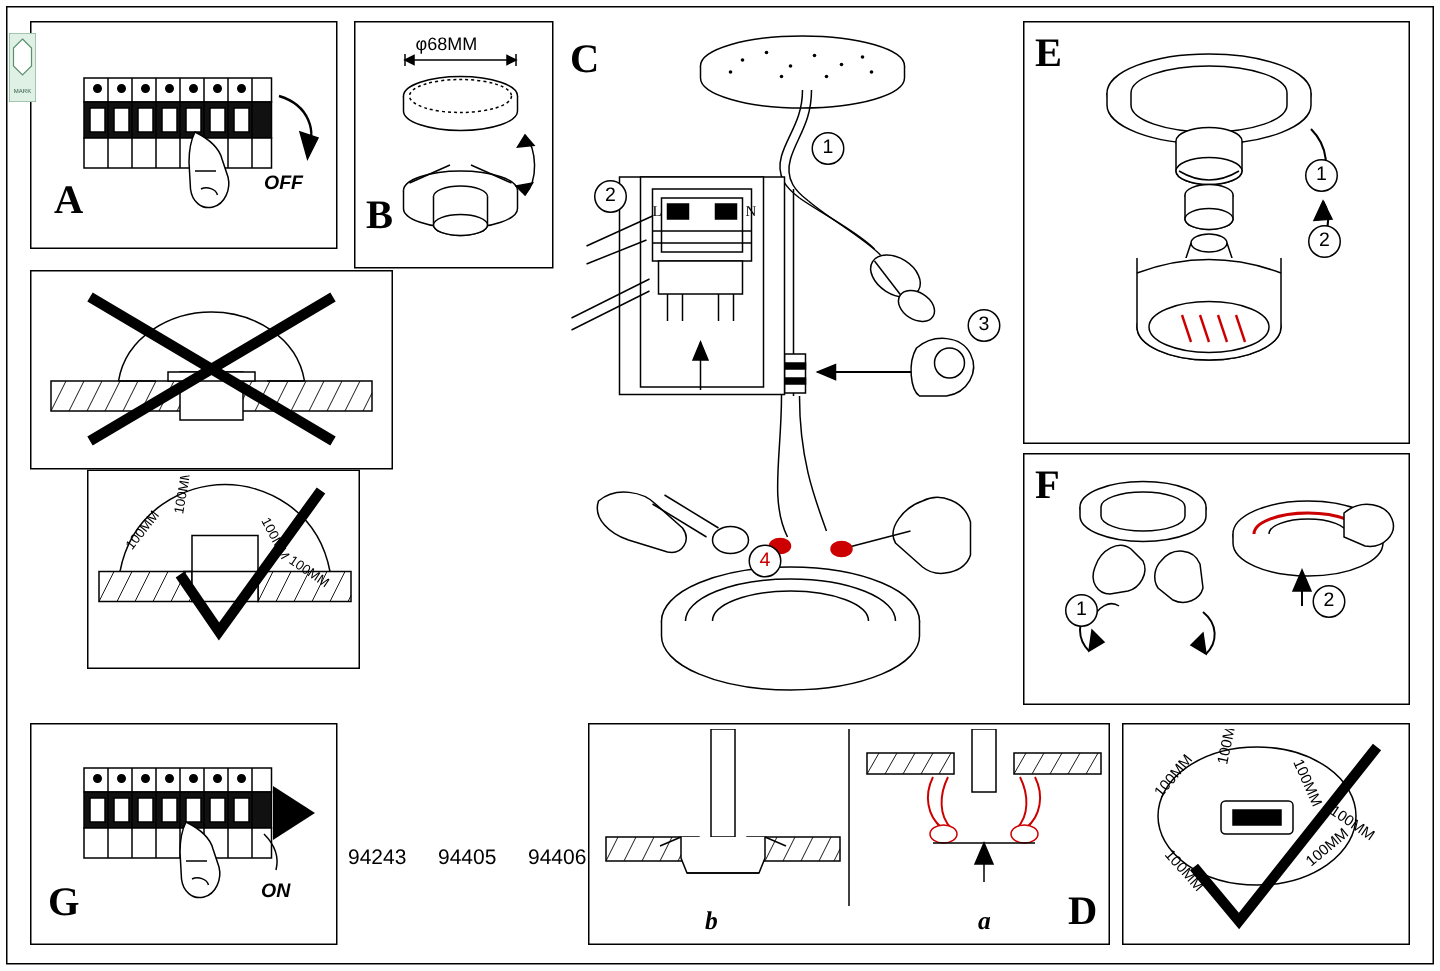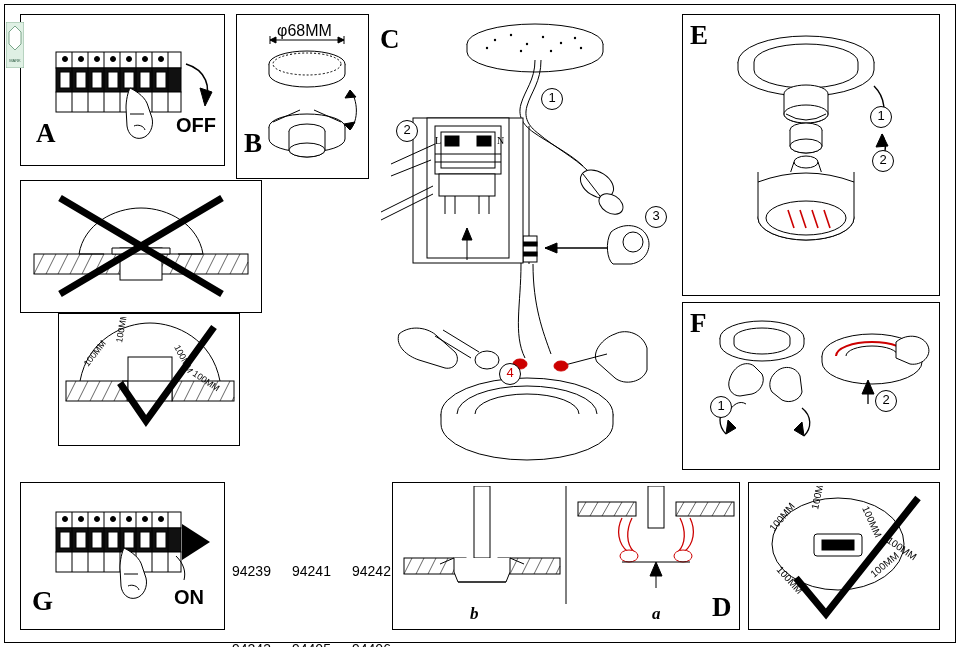--- a/index.html
+++ b/index.html
@@ -1,22 +1,22 @@
 <!DOCTYPE html>
 <html><head>
 <meta charset="utf-8">
 <style>
   html,body{margin:0;padding:0;background:#ffffff;}
   body{font-family:"Liberation Sans", sans-serif;}
   #sheet{position:relative;width:960px;height:647px;background:#fff;overflow:hidden;}
   .frame{position:absolute;border:1px solid #000;box-sizing:border-box;background:#fff;}
   .panel{position:absolute;border:1px solid #000;box-sizing:border-box;background:#fff;}
   .plabel{position:absolute;font-size:27px;font-weight:bold;font-family:"Liberation Serif", serif;color:#000;}
-  .small-txt{position:absolute;font-size:16px;font-family:"Liberation Sans", sans-serif;color:#000;}
-  .txt{position:absolute;font-size:20px;font-weight:bold;font-family:"Liberation Sans", sans-serif;color:#000;}
+  .small-txt{position:absolute;font-size:12px;font-family:"Liberation Sans", sans-serif;color:#000;}
+  .txt{position:absolute;font-size:13px;font-weight:bold;font-family:"Liberation Sans", sans-serif;color:#000;font-style:italic;}
   .codes{position:absolute;font-size:14px;line-height:26px;color:#000;font-family:"Liberation Sans", sans-serif;white-space:pre;}
   .circnum{position:absolute;width:20px;height:20px;border:1.3px solid #000;border-radius:50%;
            font-size:13px;line-height:18px;text-align:center;color:#000;background:#fff;}
   .circnum.red{color:#c00;border-color:#000;}
   svg{display:block;}
   .codes span{display:inline-block;width:60px;}
 </style>
 </head>
 <body>
 
@@ -334,21 +334,20 @@
       </g>
       <path d="M90 56 C98 60 106 66 108 74 L112 86 C114 94 110 104 102 106 C94 108 88 102 87 94 L86 76 C86 68 88 60 90 56 Z" fill="#fff"></path>
       <path d="M94 94 C98 92 104 94 105 98"></path>
       <path d="M90 82 L104 82"></path>
       <path d="M148 32 L176 50 L148 68 Z" fill="#000" stroke="none"></path>
       <path d="M142 64 C150 72 152 80 150 88" fill="none"></path>
     </g>
   </svg>
 
   <div class="codes" style="left:232px;top:506px;width:160px;">
-    <div><span>94239</span><span>94241</span><span>94242</span></div>
     <div><span>94243</span><span>94405</span><span>94406</span></div>
     
     
     
   </div>
 
   <div class="panel" style="left:392px;top:482px;width:348px;height:148px;"></div>
   <div class="plabel" style="left:712px;top:592px;">D</div>
   <div class="txt" style="left:470px;top:604px;font-family:'Liberation Serif',serif;font-style:italic;font-size:17px;">b</div>
   <div class="txt" style="left:652px;top:604px;font-family:'Liberation Serif',serif;font-style:italic;font-size:17px;">a</div>

